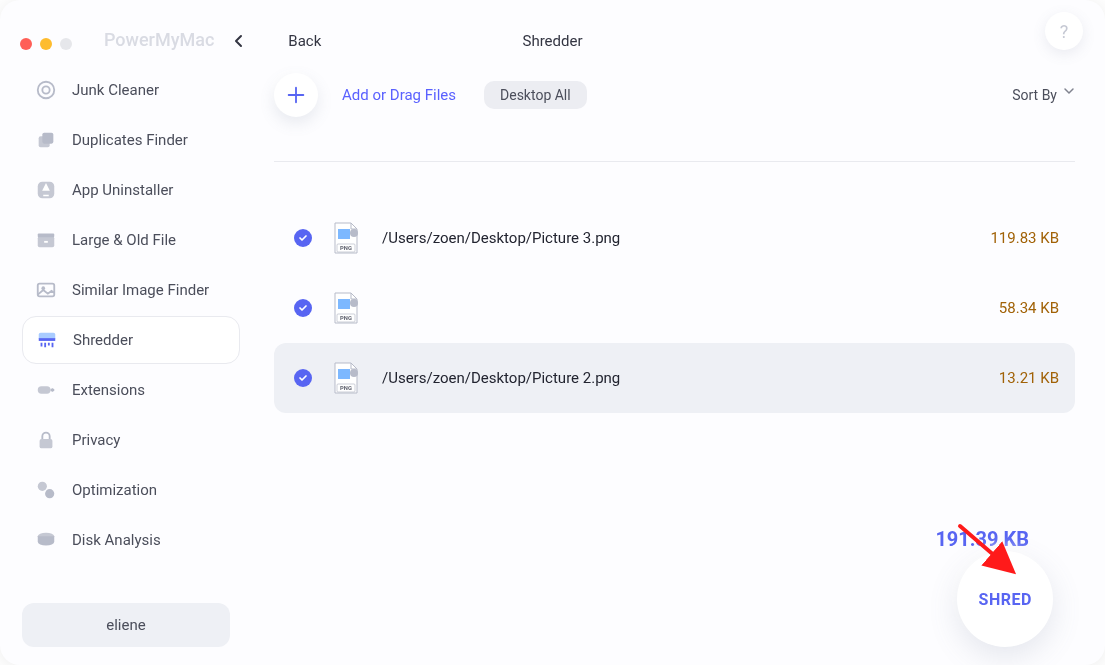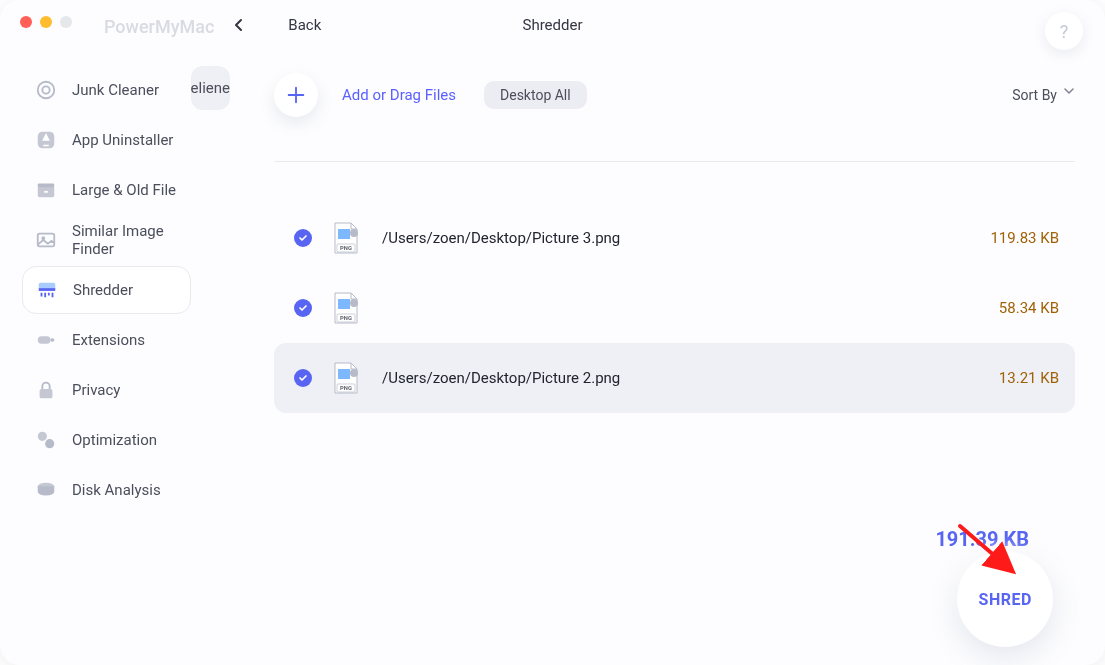--- a/index.html
+++ b/index.html
@@ -20,22 +20,22 @@
       background: #fdfdff;
       border-radius: 20px;
       box-shadow: 0 2px 20px rgba(0,0,0,0.08);
       display: flex;
       flex-direction: column;
       position: relative;
     }
     .title-bar {
       height: 54px;
       display: flex;
-      align-items: flex-start;
-      padding: 16px 20px;
+      align-items: flex-end;
+      padding: 4px 20px;
       position: relative;
     }
     .traffic-lights {
       display: flex;
       gap: 8px;
       align-items: center;
     }
     .tl-dot {
       width: 12px;
       height: 12px;
@@ -85,21 +85,21 @@
       cursor: pointer;
     }
     .body {
       flex: 1;
       display: flex;
     }
     .sidebar {
       width: 252px;
       padding: 12px 12px 18px 22px;
       display: flex;
-      flex-direction: row;
+      flex-direction: column;
       justify-content: center;
     }
     .sidebar-list {
       flex: 1;
     }
     .sidebar-item {
       display: flex;
       align-items: center;
       height: 48px;
       padding: 0 12px;
@@ -290,20 +290,29 @@
         <div class="sidebar-item">
           <span class="sidebar-icon">
             <svg width="22" height="22" viewBox="0 0 24 24">
                 <circle cx="12" cy="12" r="9" fill="none" stroke="#b7bbc9" stroke-width="2"></circle>
                 <circle cx="12" cy="12" r="4" fill="none" stroke="#b7bbc9" stroke-width="2"></circle>
               </svg>
           </span>
           <span>Junk Cleaner</span>
         </div>
 
+        <div class="sidebar-item">
+          <span class="sidebar-icon">
+            <svg width="22" height="22" viewBox="0 0 24 24">
+                <rect x="4" y="8" width="12" height="12" rx="2" fill="#c5c8d3"></rect>
+                <rect x="8" y="4" width="12" height="12" rx="2" fill="#b7bbc9"></rect>
+              </svg>
+          </span>
+          <span>Duplicates Finder</span>
+        </div>
 
         <div class="sidebar-item">
           <span class="sidebar-icon">
             <svg width="22" height="22" viewBox="0 0 24 24">
                 <rect x="3" y="3" width="18" height="18" rx="5" fill="#c5c8d3"></rect>
                 <path d="M12 6 L15 12 H9 Z M9 18 h6" stroke="#fff" stroke-width="1.5" fill="#fff"></path>
               </svg>
           </span>
           <span>App Uninstaller</span>
         </div>

